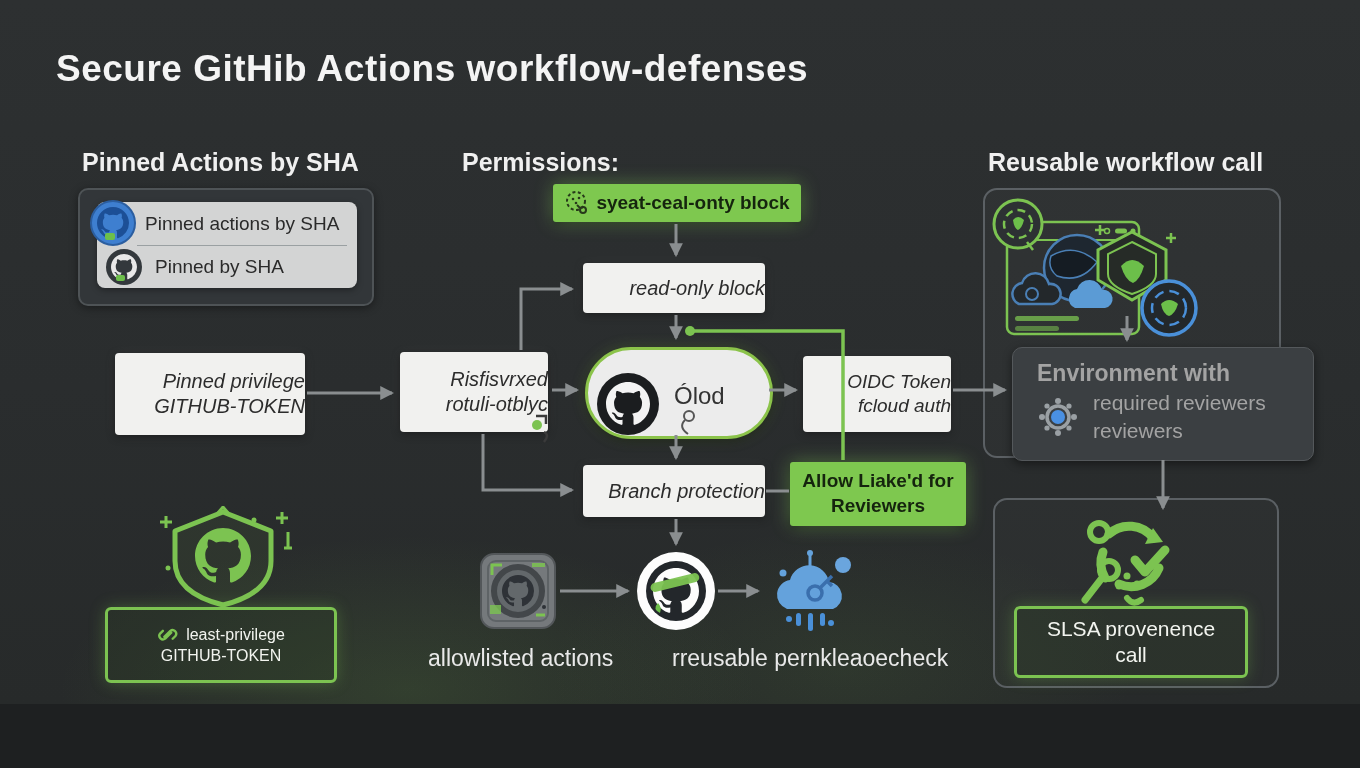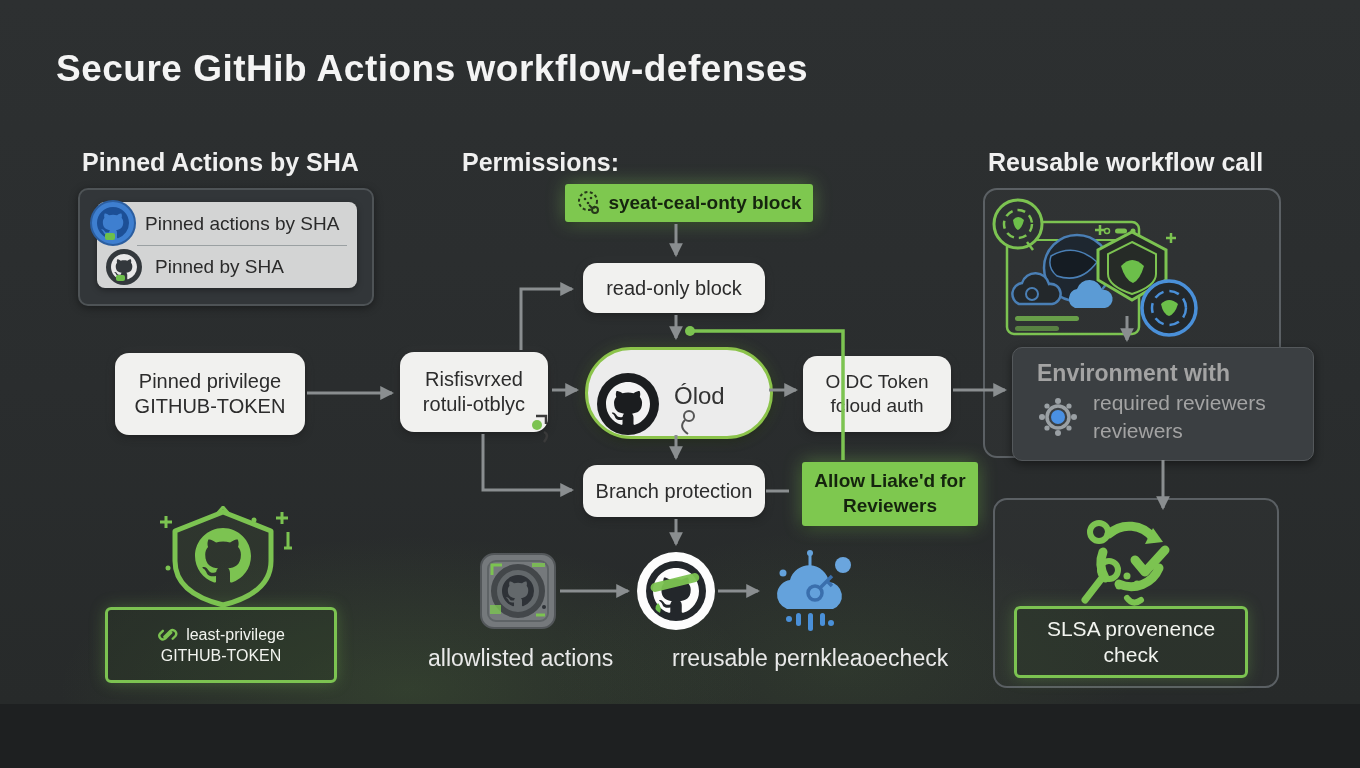--- a/index.html
+++ b/index.html
@@ -9,30 +9,30 @@
     background:
       radial-gradient(ellipse 500px 220px at 30% 98%, rgba(110,170,70,.16), transparent 70%),
       radial-gradient(ellipse 420px 200px at 62% 95%, rgba(110,170,70,.10), transparent 70%),
       linear-gradient(180deg,#2d3031 0%,#2a2d2e 55%,#272a2a 100%);
     color:#eee;
   }
   .abs{position:absolute;}
   .title{font-size:37px;font-weight:bold;color:#f4f4f4;letter-spacing:.5px;}
   .colhead{font-size:25px;font-weight:bold;color:#f0f0f0;}
   .whitebox{
-    background:#f1f1ef;border-radius:14px;color:#2c2c2c;
-    display:flex;flex-direction:column;align-items:center;justify-content:center;
+    background:#f1f1ef;border-radius:4px;color:#2c2c2c;
+    display:flex;flex-direction:column;align-items:flex-end;justify-content:center;
     text-align:center;line-height:1.25;
     box-shadow:0 2px 8px rgba(0,0,0,.45), 0 0 14px rgba(255,255,255,.07);
+    font-style:italic;
   }
   .greenbox{
     background:#7ec84f;color:#15240e;font-weight:bold;text-align:center;
     display:flex;align-items:center;justify-content:center;border-radius:3px;
     box-shadow:0 0 18px rgba(130,200,90,.45), 0 2px 6px rgba(0,0,0,.4);
-    margin-left:12px;
   }
   .outline-green{
     border:3px solid #7cc351;border-radius:6px;background:rgba(45,70,35,.22);
     display:flex;flex-direction:column;align-items:center;justify-content:center;
     color:#f2f4ef;text-align:center;line-height:1.25;
     box-shadow:0 0 16px rgba(124,195,81,.30);
   }
   .panel{
     border:2px solid #5b6064;border-radius:14px;background:rgba(255,255,255,.02);
   }
@@ -280,21 +280,21 @@
       <circle cx="24" cy="24" r="9" fill="none" stroke="#7cc351" stroke-width="6"></circle>
       <circle cx="34" cy="62" r="9" fill="none" stroke="#7cc351" stroke-width="6"></circle>
       <path d="M27 70 L10 92" stroke="#7cc351" stroke-width="7" stroke-linecap="round"></path>
       <circle cx="52" cy="68" r="3.5" fill="#7cc351"></circle>
       <circle cx="62" cy="76" r="3.5" fill="#7cc351"></circle>
       <circle cx="44" cy="78" r="3.5" fill="#7cc351"></circle>
       <path d="M52 90 q6 8 14 2" fill="none" stroke="#7cc351" stroke-width="6" stroke-linecap="round"></path>
     </svg>
     <div class="abs outline-green" style="left:19px;top:106px;width:228px;height:66px;font-size:21px;">
       <span>SLSA provenence</span>
-      <span>check</span>
+      <span>call</span>
     </div>
   </div>
 
   <svg class="abs" style="left:0;top:0;z-index:5;pointer-events:none;" width="1360" height="768" viewBox="0 0 1360 768">
     <defs>
       <marker id="arr" viewBox="0 0 10 10" refX="8.5" refY="5" markerWidth="4.6" markerHeight="4.6" orient="auto-start-reverse">
         <path d="M0 0 L10 5 L0 10 z" fill="#8a8e90"></path>
       </marker>
     </defs>
     <g fill="none" stroke="#8a8e90" stroke-width="3">

